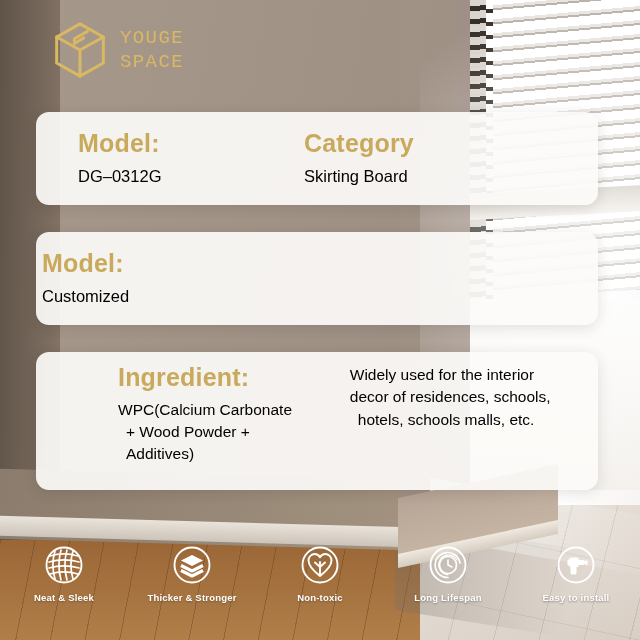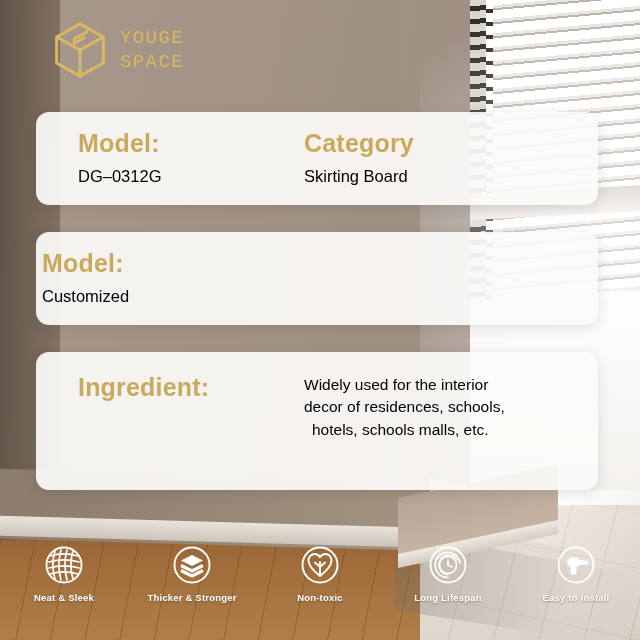--- a/index.html
+++ b/index.html
@@ -138,21 +138,21 @@
     box-shadow:0 3px 14px rgba(40,30,20,.13);
     display:flex;
   }
   .card.c1{top:112px;height:93px;}
   .card.c2{top:232px;height:93px;}
   .card.c3{top:352px;height:138px;}
 
   .col{box-sizing:border-box;padding-top:18px;}
   .col-a{width:262px;padding-left:42px;}
   .col-b{width:300px;padding-left:6px;}
-  .c3 .col{padding-top:22px;}
+  .c3 .col{padding-top:12px;margin-left:40px;}
 
   .spec-title{
     color:#c9a95c;font-size:25px;font-weight:700;line-height:1.1;
     margin:0 0 7px 0;letter-spacing:.2px;
   }
   .spec-value{
     color:#000000;font-size:16.5px;line-height:1.35;margin:0;font-weight:400;
   }
   .c3 .spec-value{font-size:15.5px;line-height:1.45;}
   .c3 .col-a .spec-value{padding-left:-2px;}
@@ -229,20 +229,24 @@
   <div class="card c2">
     <div class="col col-b">
       <p class="spec-title">Model:</p>
       <p class="spec-value">Customized</p>
     </div>
   </div>
 
   <div class="card c3">
     <div class="col col-a">
       <p class="spec-title">Ingredient:</p>
+      <p class="spec-value">
+        <span class="ind">WPC(Calcium Carbonate</span>
+        <span class="ind i1">+ Wood Powder + Additives)</span>
+      </p>
     </div>
     <div class="col col-b">
       <p class="spec-value">
         <span class="ind">Widely used for the interior</span>
         <span class="ind">decor of residences, schools,</span>
         <span class="ind i1">hotels, schools malls, etc.</span>
       </p>
     </div>
   </div>
 

